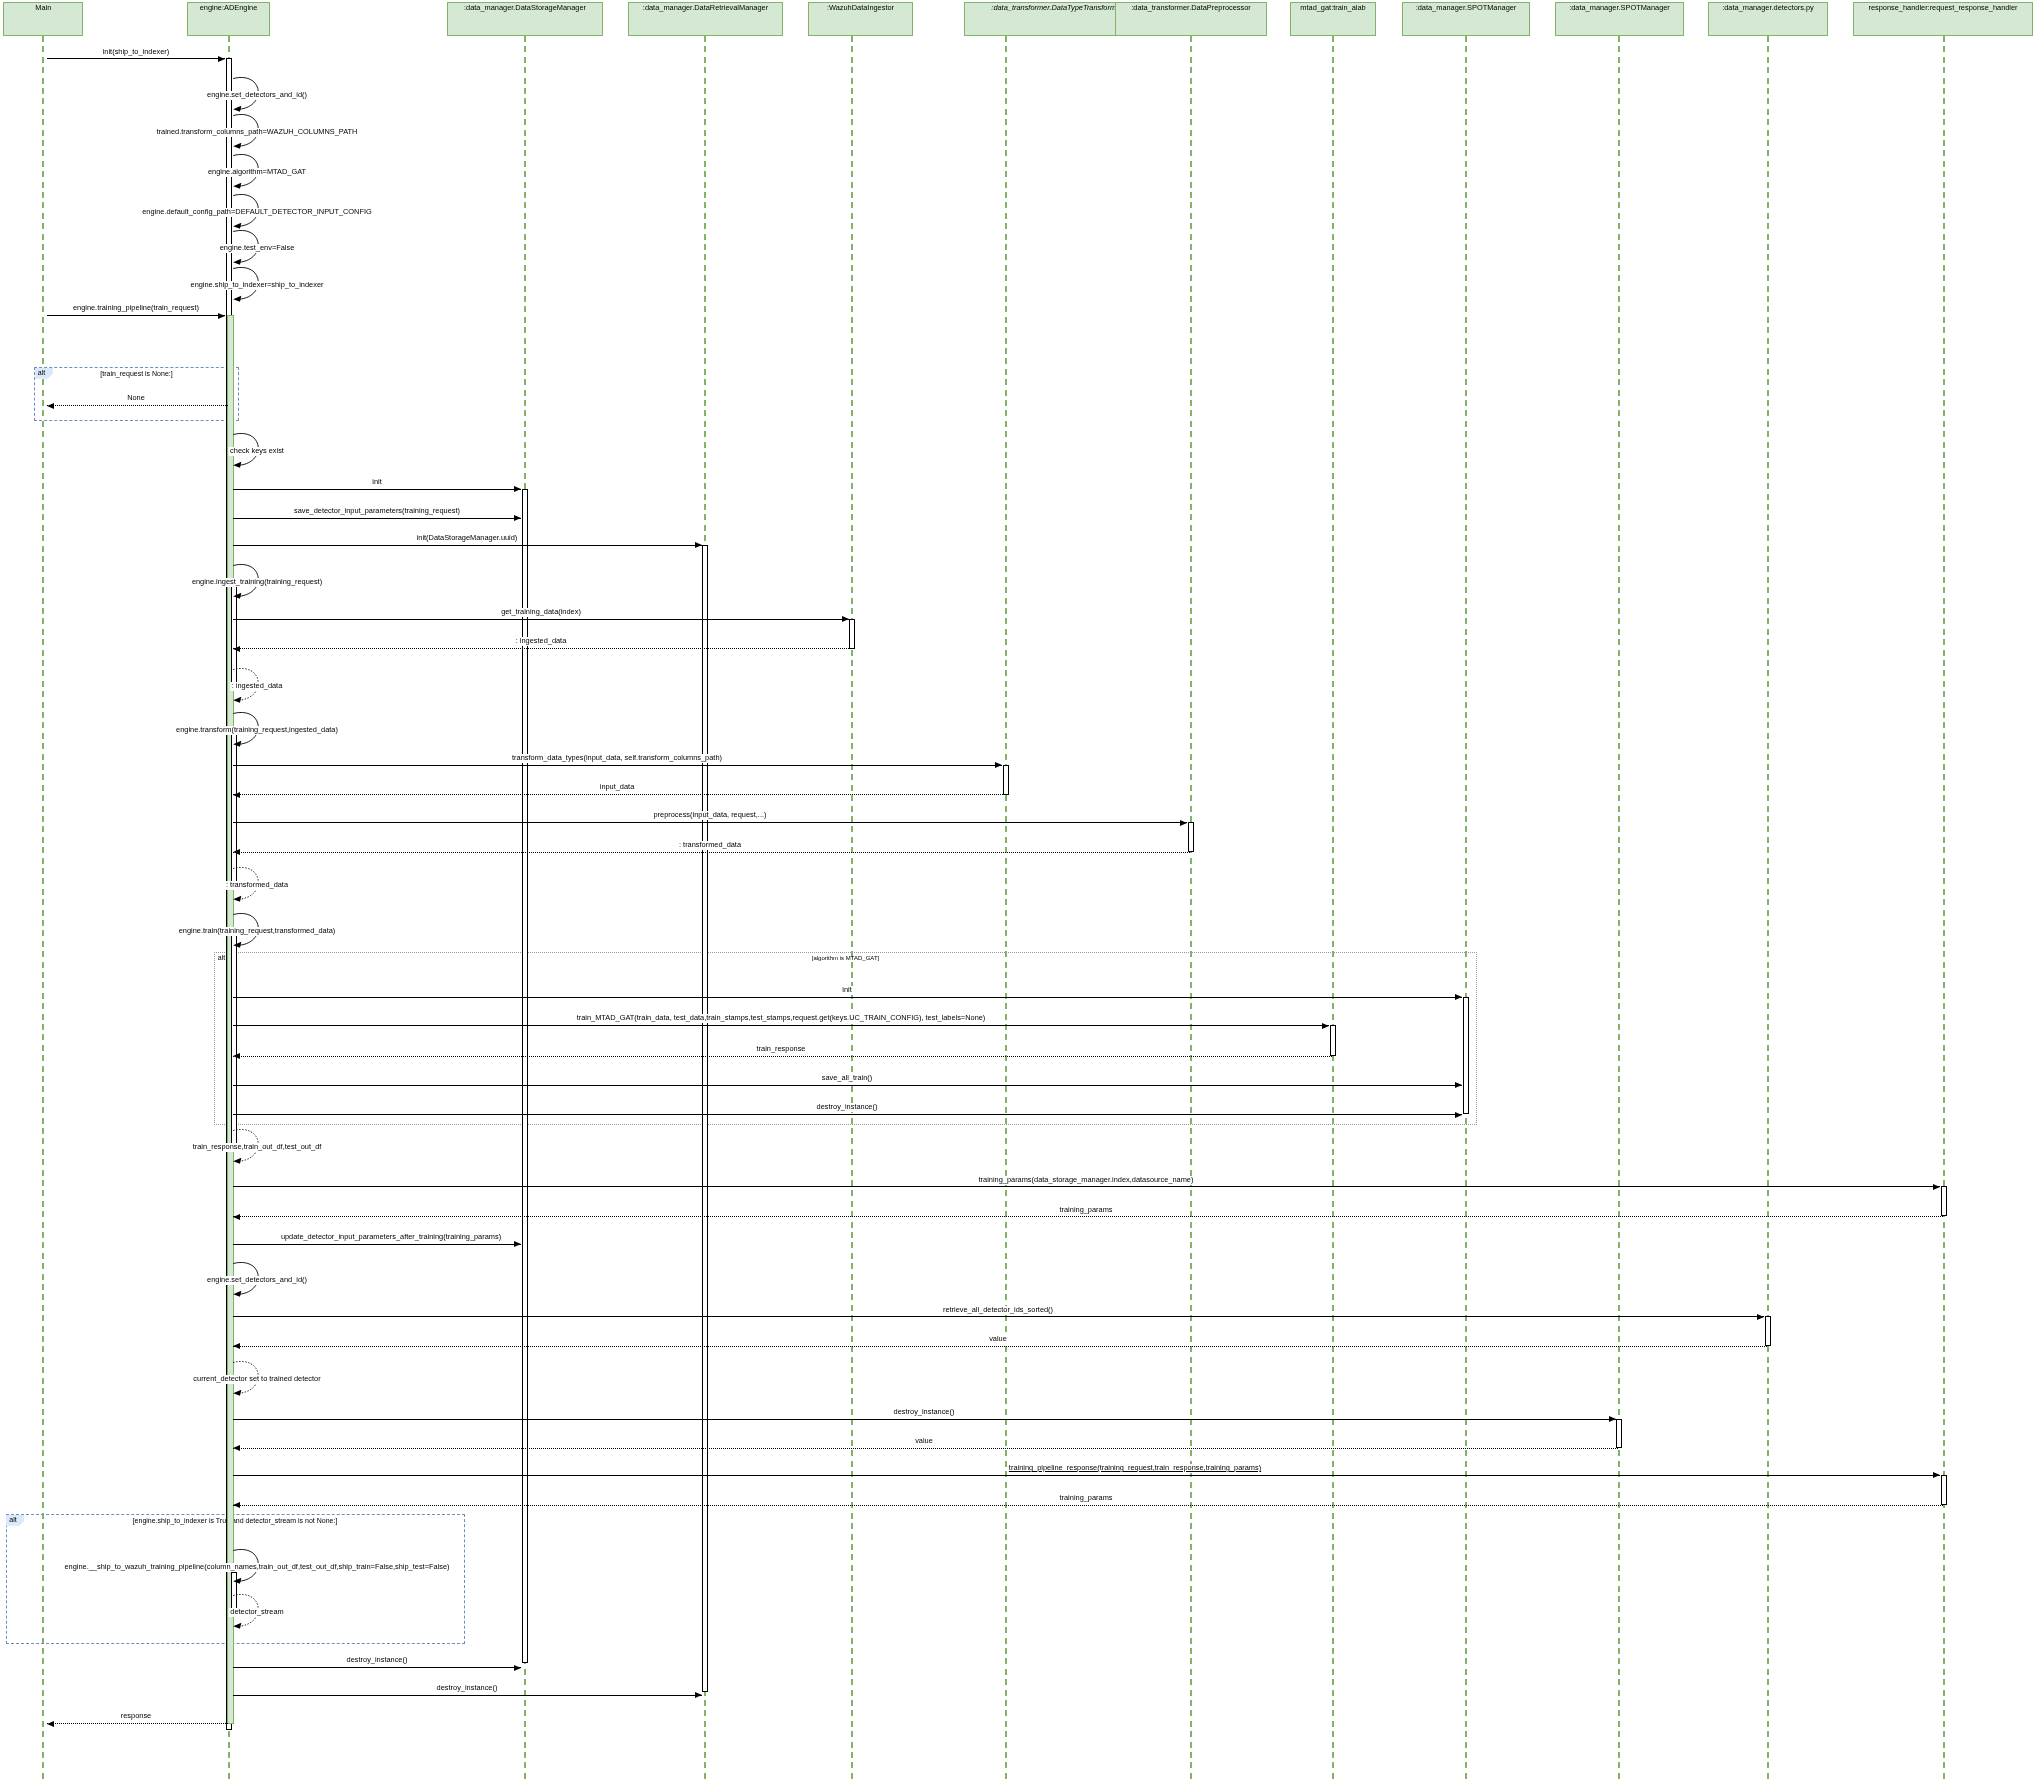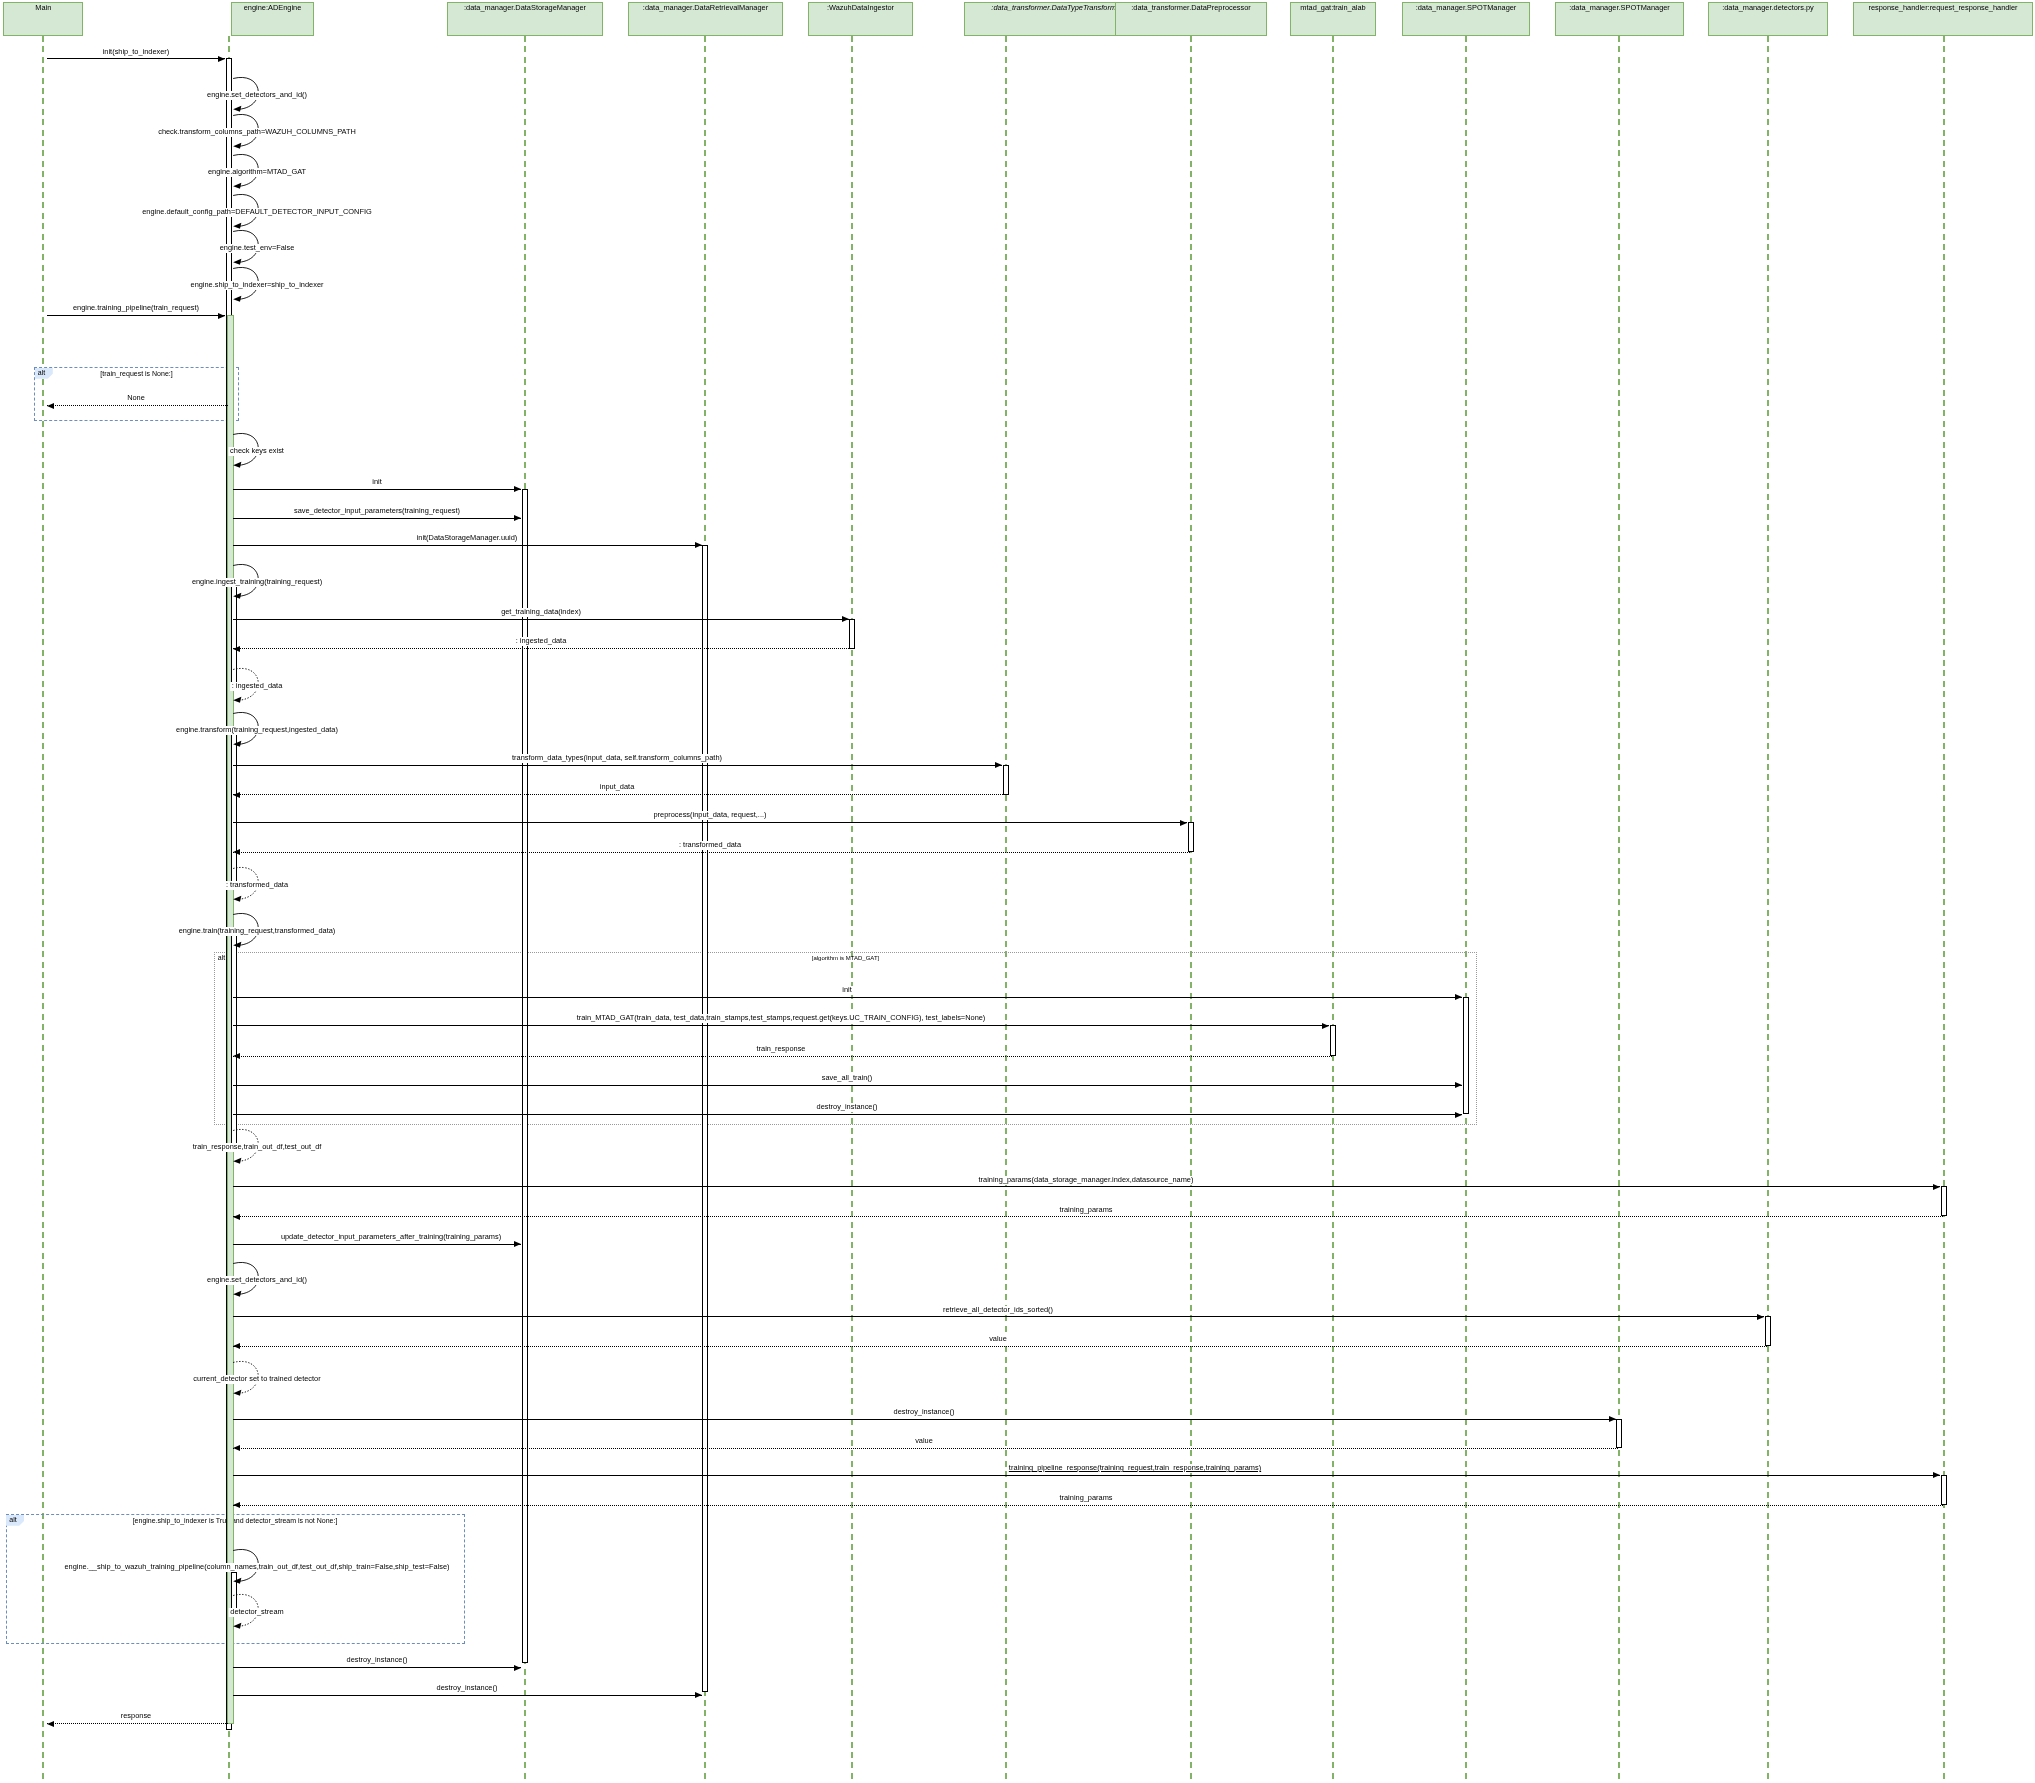--- a/index.html
+++ b/index.html
@@ -26,21 +26,21 @@
 </style>
 </head>
 <body>
 
 <div id="diagram" style="width: 2035px; height: 1783px;">
     <div class="lifeline" style="left: 42px; top: 36px; height: 1747px;"></div>
     <div class="participant" style="left: 3.3px; width: 80px;">
       <div>Main</div>
     </div>
     <div class="lifeline" style="left: 228px; top: 36px; height: 1747px;"></div>
-    <div class="participant" style="left: 187px; width: 83px; margin-left: 44px;">
+    <div class="participant" style="left: 187px; width: 83px;">
       <div>engine:ADEngine</div>
     </div>
     <div class="lifeline" style="left: 524px; top: 36px; height: 1747px;"></div>
     <div class="participant" style="left: 447px; width: 156px;">
       <div>:data_manager.DataStorageManager</div>
     </div>
     <div class="lifeline" style="left: 704px; top: 36px; height: 1747px;"></div>
     <div class="participant" style="left: 628px; width: 155px;">
       <div>:data_manager.DataRetrievalManager</div>
     </div>
@@ -110,21 +110,21 @@
     <div class="msg-label" style="left: 136px; top: 48px;">init(ship_to_indexer)</div>
     <svg class="self-svg" width="44" height="44" style="left: 232px; top: 73px;" viewBox="0 0 80 80">
       <path d="M 2 10 C 58 -4, 64 62, 12 66" fill="none" stroke="#000" stroke-width="1.6"></path>
       <polygon points="2,66 17,59.5 14.5,70.5" fill="#000"></polygon>
     </svg>
     <div class="msg-label" style="left: 257px; top: 91px;">engine.set_detectors_and_id()</div>
     <svg class="self-svg" width="44" height="44" style="left: 232px; top: 110px;" viewBox="0 0 80 80">
       <path d="M 2 10 C 58 -4, 64 62, 12 66" fill="none" stroke="#000" stroke-width="1.6"></path>
       <polygon points="2,66 17,59.5 14.5,70.5" fill="#000"></polygon>
     </svg>
-    <div class="msg-label" style="left: 257px; top: 128px;">check.transform_columns_path=WAZUH_COLUMNS_PATH</div>
+    <div class="msg-label" style="left: 257px; top: 128px;">trained.transform_columns_path=WAZUH_COLUMNS_PATH</div>
     <svg class="self-svg" width="44" height="44" style="left: 232px; top: 150px;" viewBox="0 0 80 80">
       <path d="M 2 10 C 58 -4, 64 62, 12 66" fill="none" stroke="#000" stroke-width="1.6"></path>
       <polygon points="2,66 17,59.5 14.5,70.5" fill="#000"></polygon>
     </svg>
     <div class="msg-label" style="left: 257px; top: 168px;">engine.algorithm=MTAD_GAT</div>
     <svg class="self-svg" width="44" height="44" style="left: 232px; top: 190px;" viewBox="0 0 80 80">
       <path d="M 2 10 C 58 -4, 64 62, 12 66" fill="none" stroke="#000" stroke-width="1.6"></path>
       <polygon points="2,66 17,59.5 14.5,70.5" fill="#000"></polygon>
     </svg>
     <div class="msg-label" style="left: 257px; top: 208px;">engine.default_config_path=DEFAULT_DETECTOR_INPUT_CONFIG</div>

